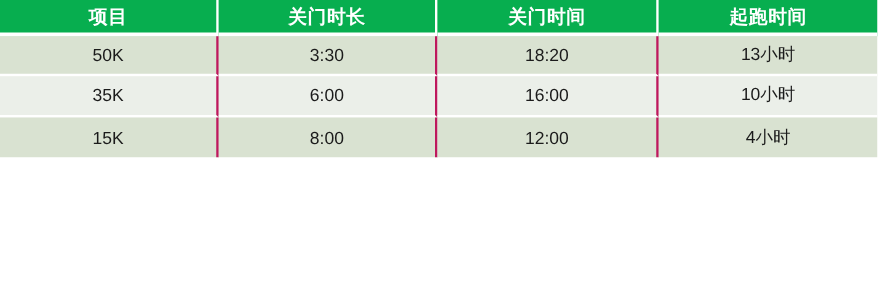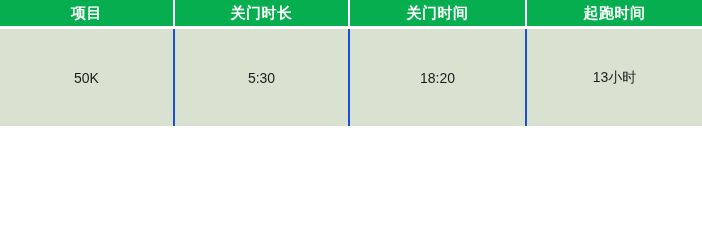--- a/index.html
+++ b/index.html
@@ -46,21 +46,21 @@
   }
   thead th:last-child {
     border-right: none;
   }
 
   tbody td {
     height: 32px;
     font-size: 14px;
     font-weight: normal;
     color: #1b1b1b;
-    border-right: 2px solid #1d4ed8;
+    border-right: 2px solid #be185d;
     border-bottom: 2px solid #ffffff;
   }
   tbody td:last-child {
     border-right: none;
   }
   tbody tr:last-child td {
     border-bottom: none;
   }
   tbody tr.row-shade td {
     background: #d9e2d1;
@@ -83,18 +83,30 @@
     <tr>
       <th>项目</th>
       <th>关门时长</th>
       <th>关门时间</th>
       <th>起跑时间</th>
     </tr>
   </thead>
   <tbody>
     <tr class="row-shade">
       <td>50K</td>
-      <td>5:30</td>
+      <td>3:30</td>
       <td>18:20</td>
       <td>13小时</td>
+    </tr>
+    <tr class="row-plain">
+      <td>35K</td>
+      <td>6:00</td>
+      <td>16:00</td>
+      <td>10小时</td>
+    </tr>
+    <tr class="row-shade">
+      <td>15K</td>
+      <td>8:00</td>
+      <td>12:00</td>
+      <td>4小时</td>
     </tr>
   </tbody>
 </table>
 
 </body></html>

